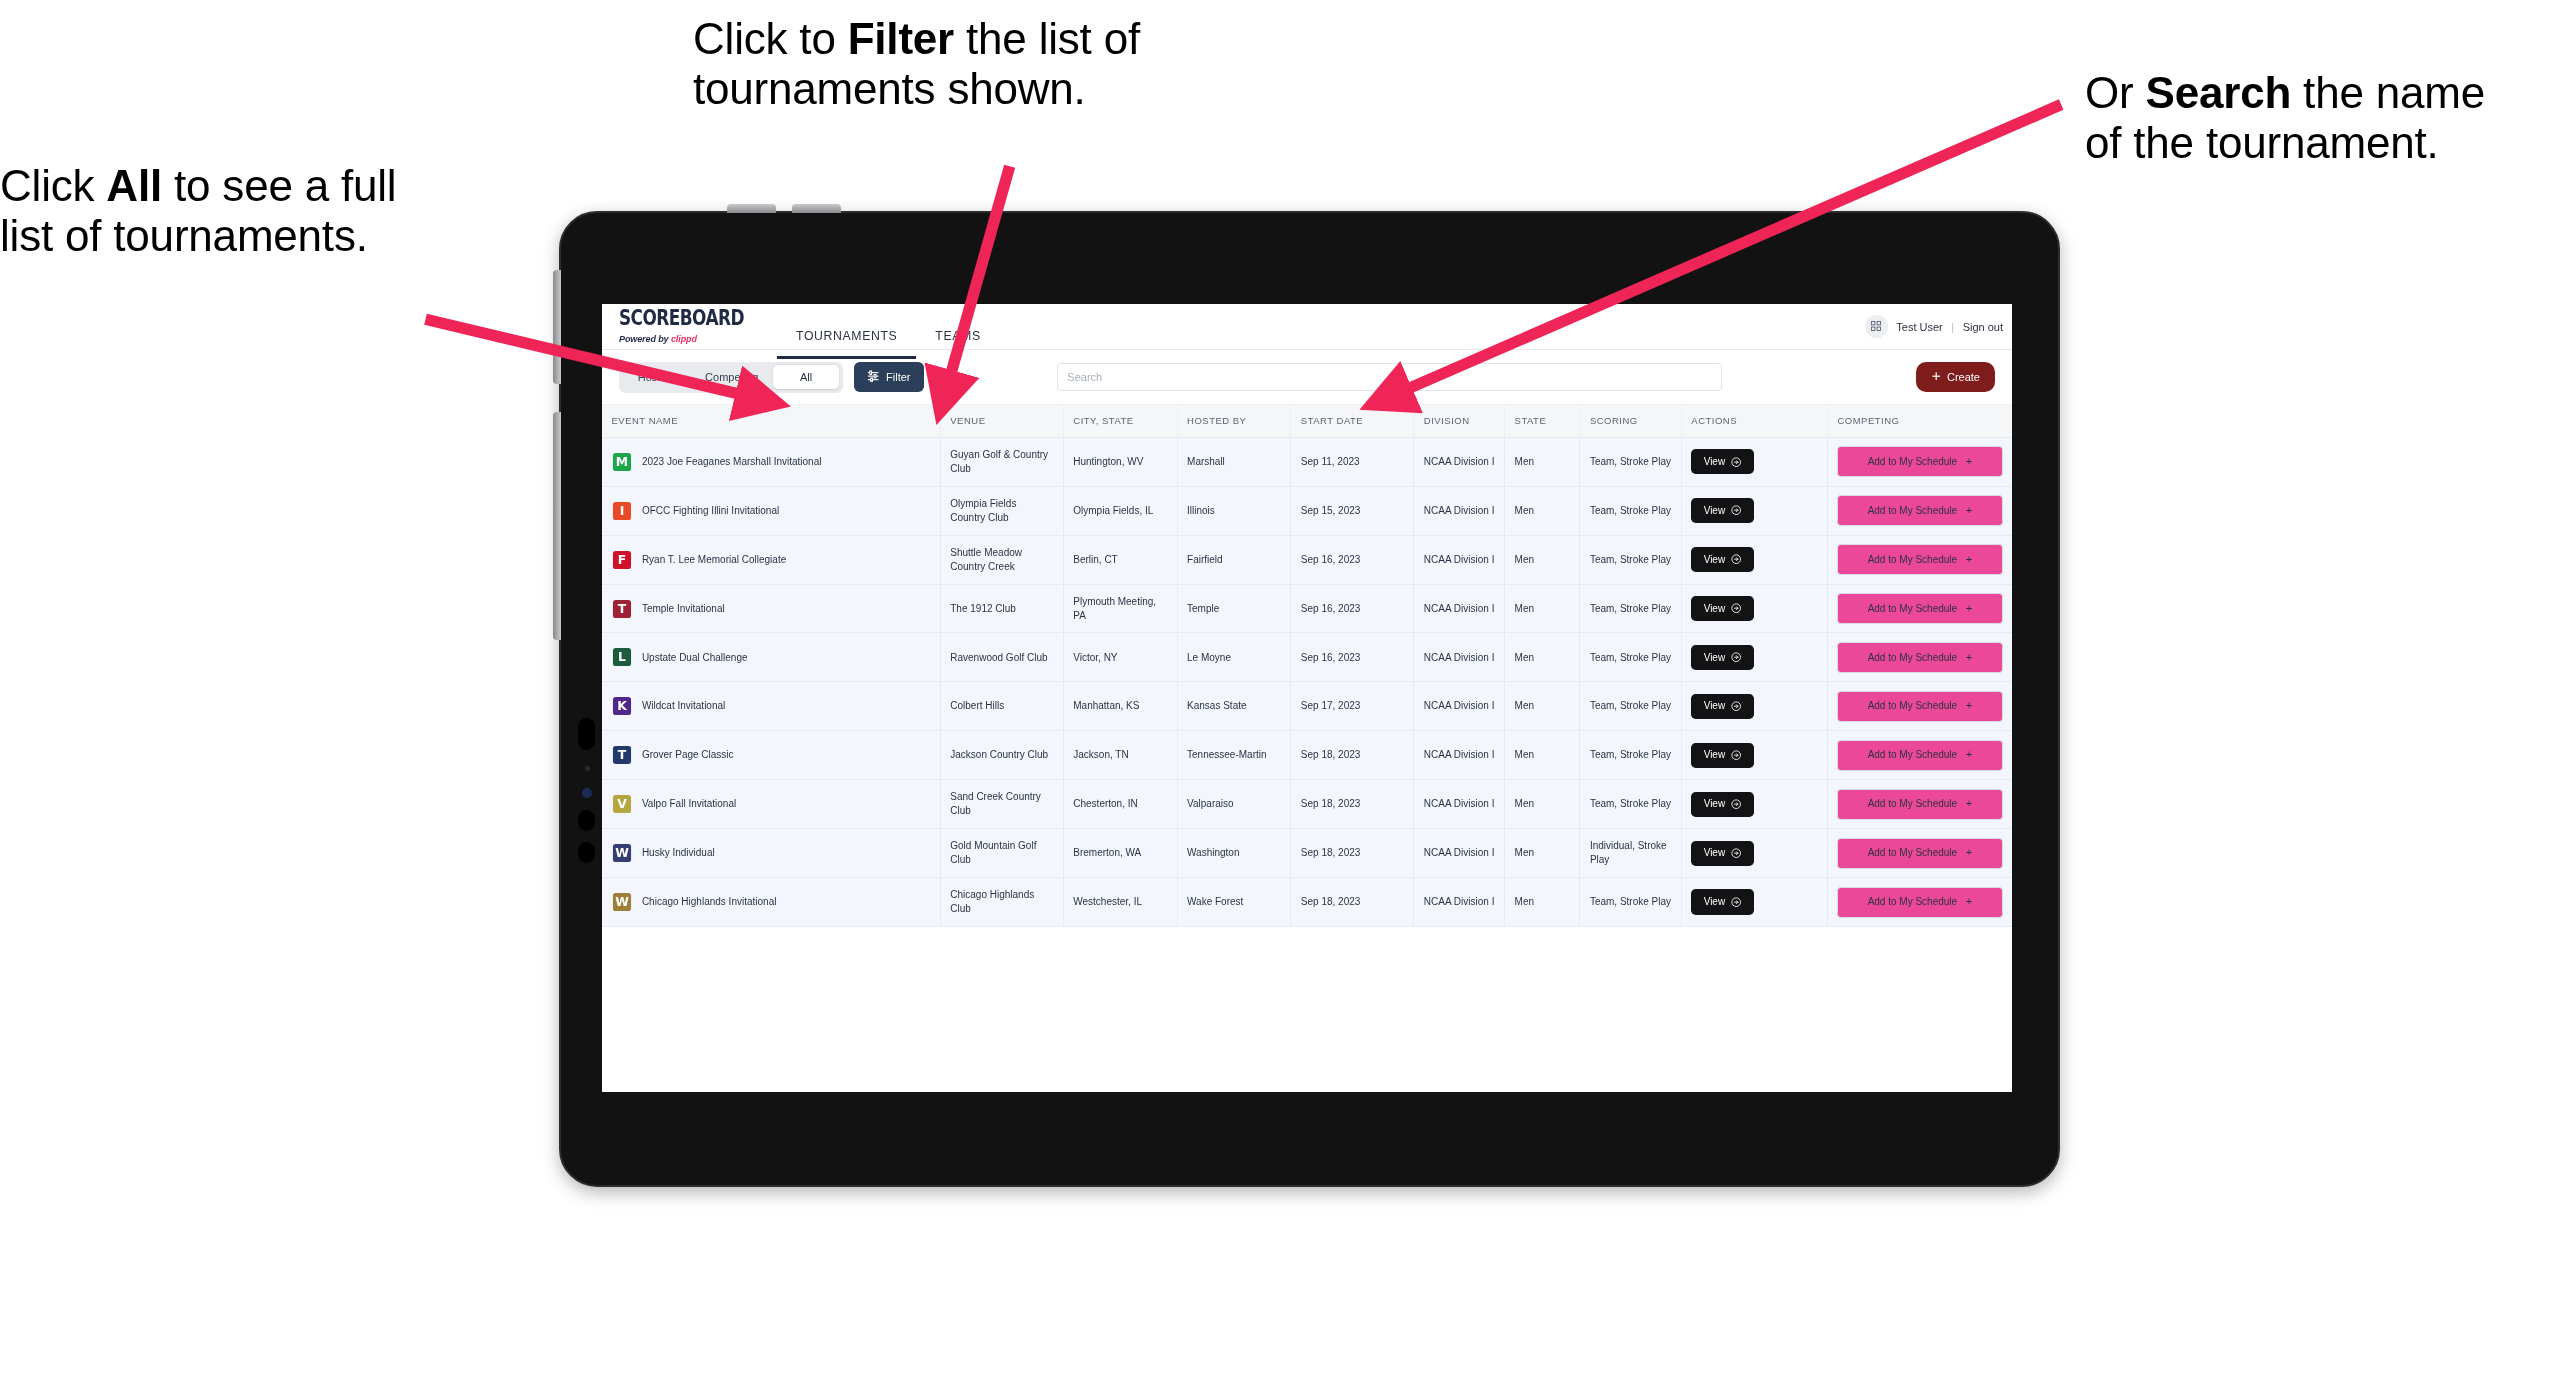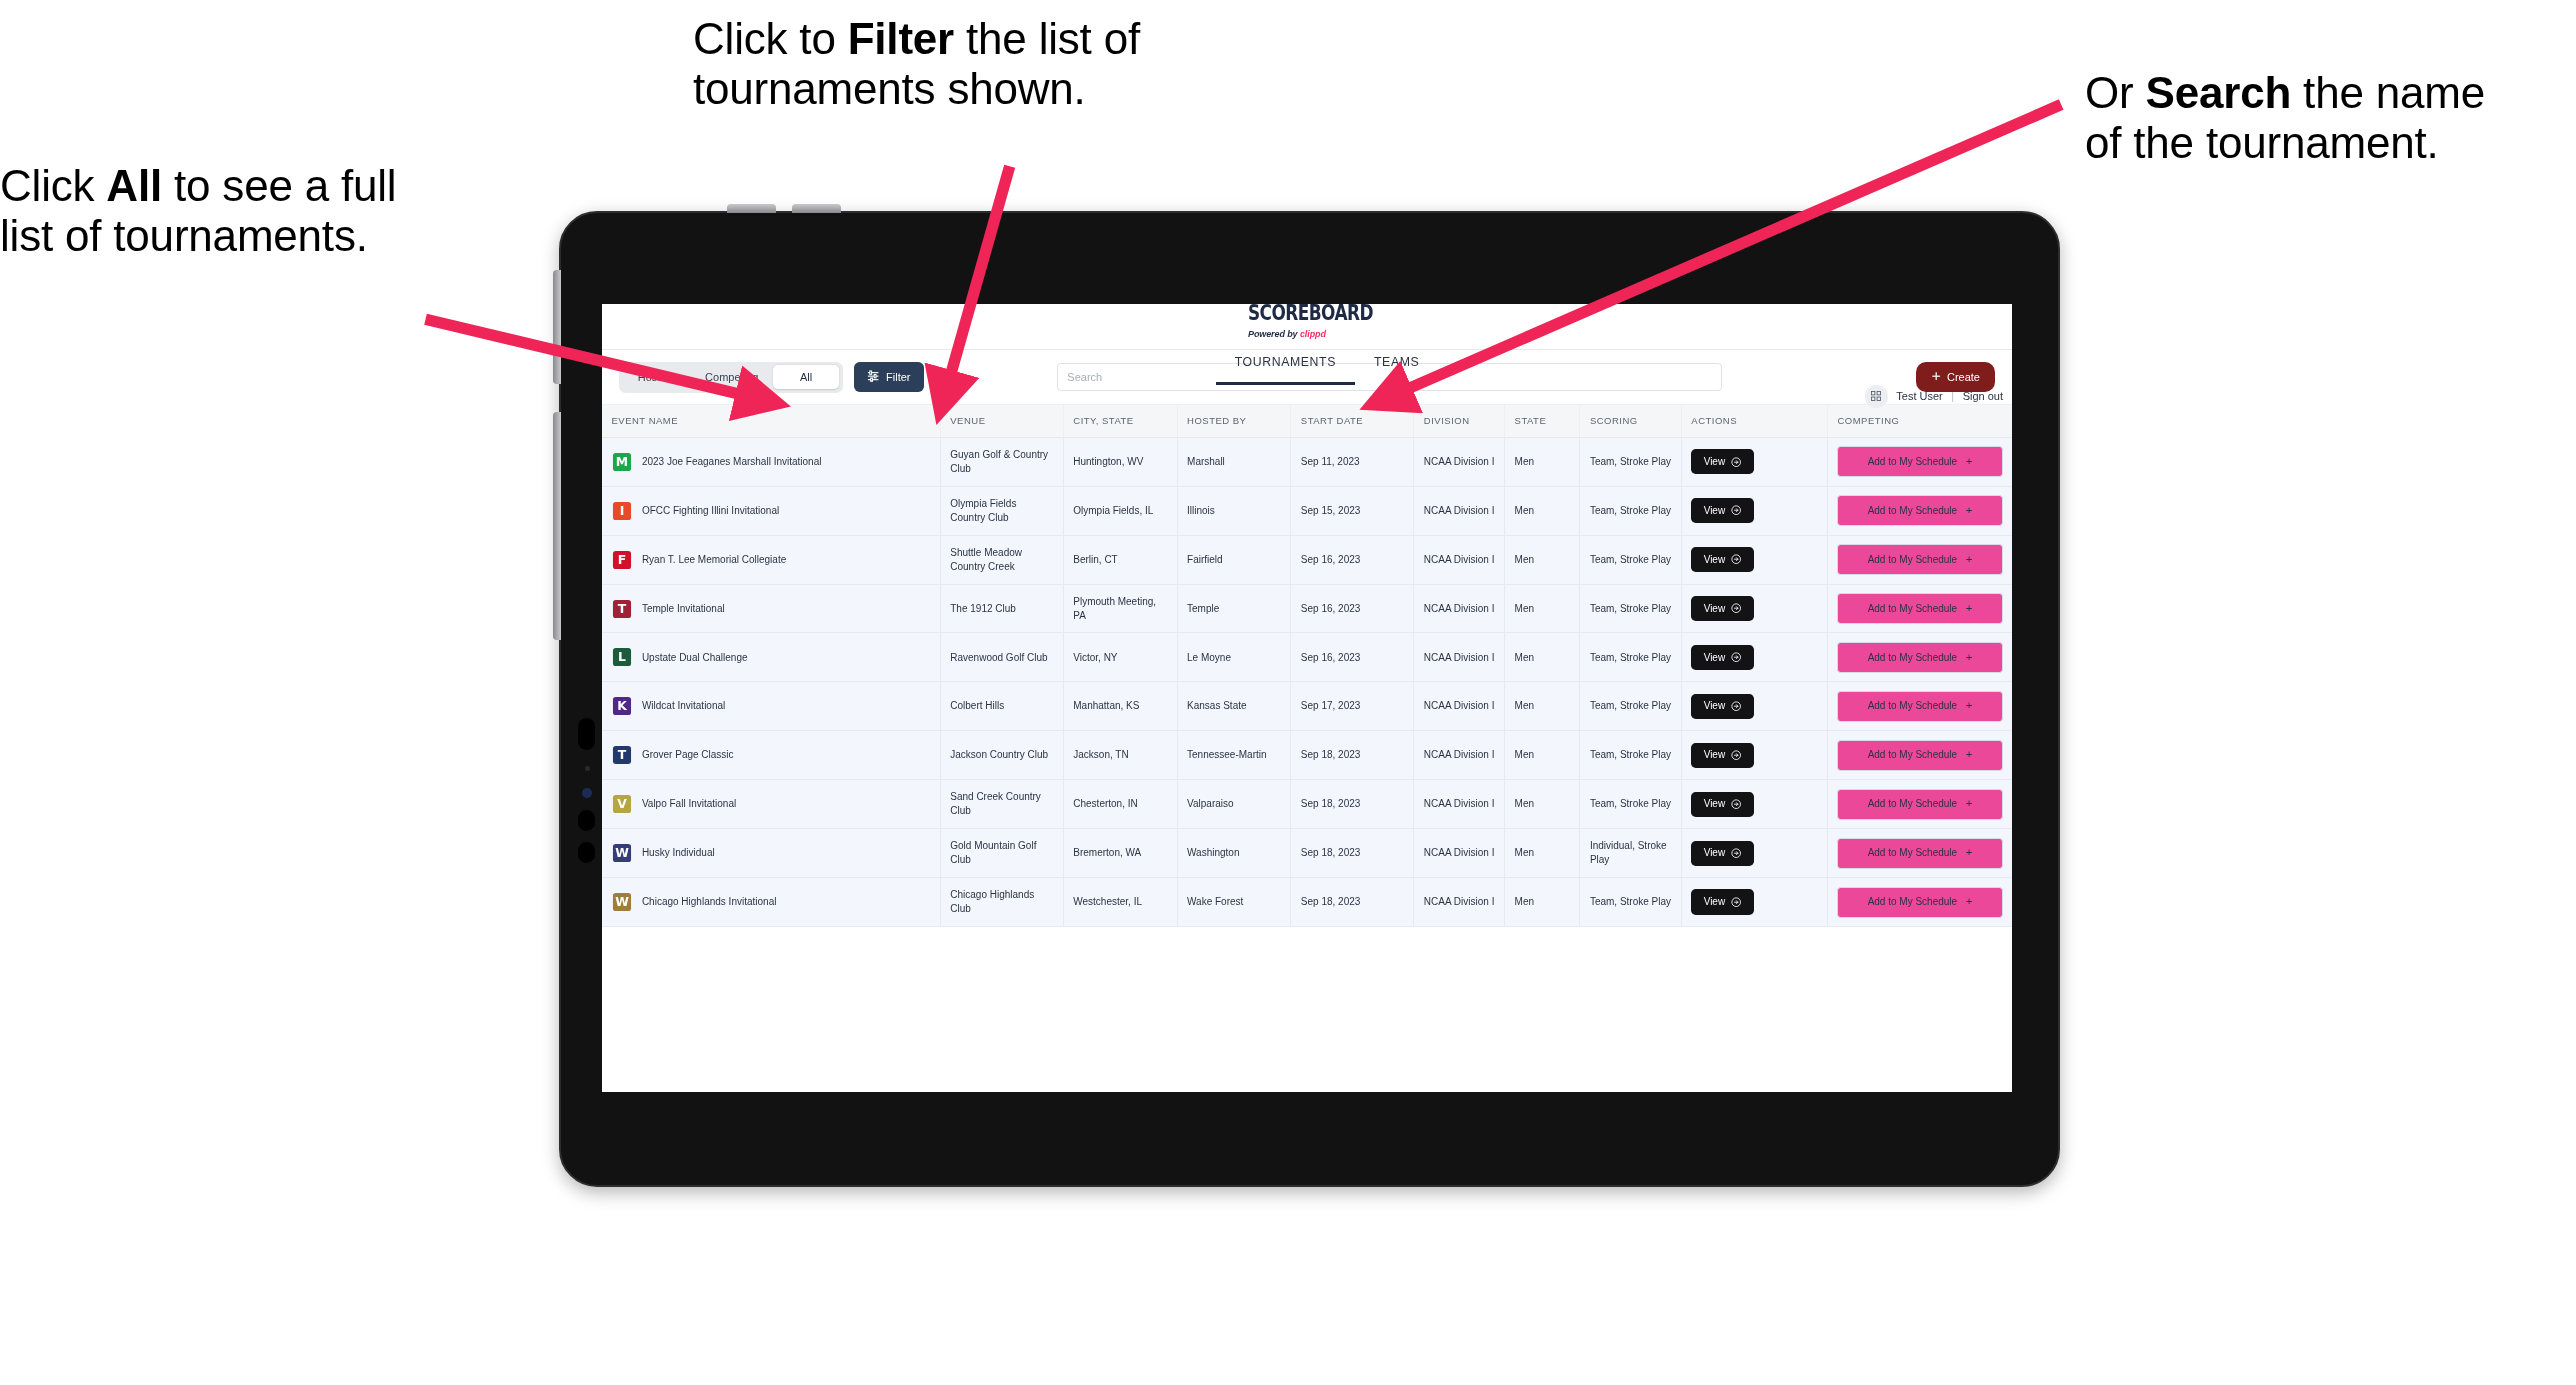--- a/index.html
+++ b/index.html
@@ -59,21 +59,21 @@
     width: 1410px; height: 788px;
     background: #ffffff;
     overflow: hidden;
     box-shadow: 0 0 0 0.9px rgba(0,0,0,0.06);
   }
 
   
   #app-header {
     height: 46px; display:flex; align-items:center;
     border-bottom: 0.9px solid #e6e8ec;
-    background:#fff; padding: 0 0 0 17px; position:relative;flex-direction:column;
+    background:#fff; padding: 0 0 0 17px; position:relative;
   }
   .logo-block { width: 135px; }
   .logo-word {
     font-family: "DejaVu Sans", sans-serif;
     font-weight: 700; font-size: 18px; letter-spacing: -0.6px;
     color:#1f2a44; line-height:1;
     transform: scaleX(0.94) scaleY(1.22); transform-origin: left center;
   }
   .logo-sub { font-size: 9px; color:#1f2a44; font-weight:700; margin-top: 6.6px; letter-spacing:-0.1px;font-style:italic; }
   .logo-sub .brand { color:#ef2e63; }

